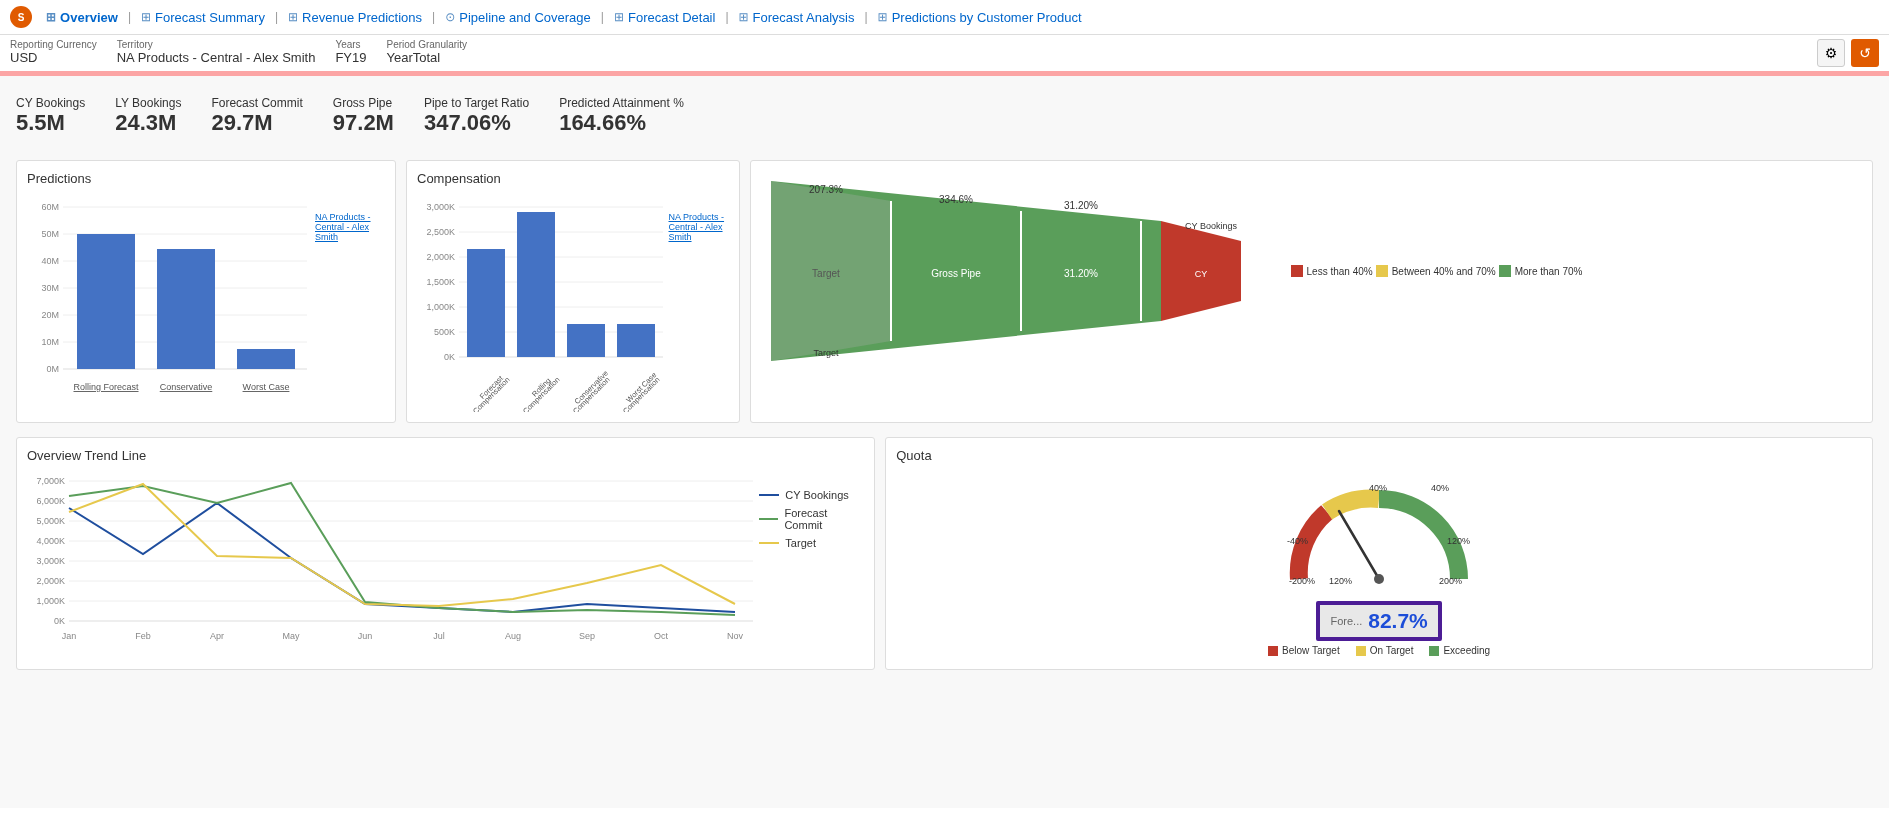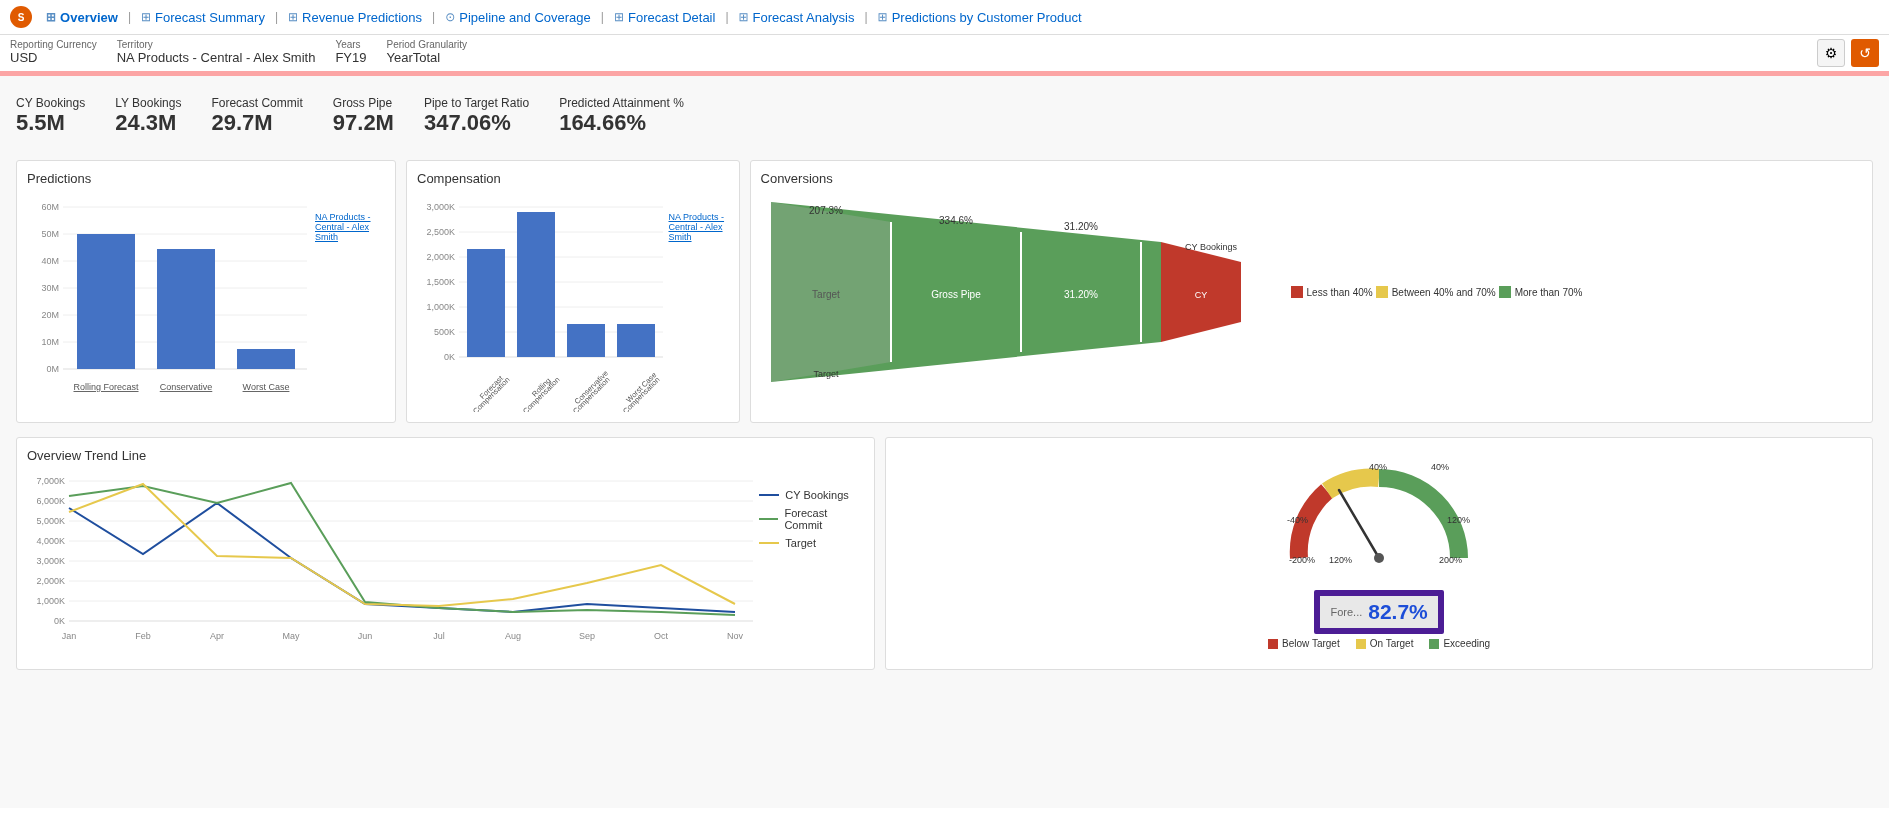--- a/index.html
+++ b/index.html
@@ -54,21 +54,21 @@
     .gauge-container { display: flex; flex-direction: column; align-items: center; }
     
     
     .legend { display: flex; flex-direction: row; gap: 3px; font-size: 10px; }
     .legend-item { display: flex; align-items: center; gap: 4px; }
     .legend-color { width: 12px; height: 12px; flex-shrink: 0; }
     
     .axis-label { font-size: 9px; fill: #888; }
     .trend-legend-item { display: flex; align-items: center; gap: 6px; }
 
-    .quota-value-box { background: #e8e8e8; border: 6px solid #4c1d95; padding: 4px 10px; border-radius: 2px; font-size: 13px; margin-top: 12px; display: flex; align-items: center; gap: 6px; }
+    .quota-value-box { background: #e8e8e8; border: 4px solid #4c1d95; padding: 4px 10px; border-radius: 2px; font-size: 13px; margin-top: 2px; display: flex; align-items: center; gap: 6px; }
     .quota-pct { font-size: 21px; font-weight: bold; color: #1d4ed8; }
     .quota-label { font-size: 11px; color: #666; }
     
     .gauge-legend { display: flex; gap: 16px; font-size: 10px; margin-top: 4px; }
     .gauge-legend-item { display: flex; align-items: center; gap: 4px; }
     .gauge-legend-dot { width: 10px; height: 10px; border-radius: 50%; }
   </style>
 </head>
 <body>
 
@@ -238,21 +238,20 @@
           <text x="169" y="200" text-anchor="middle" font-size="7.5" fill="#555" transform="rotate(-45,169,190)">Conservative</text>
           <text x="169" y="208" text-anchor="middle" font-size="7.5" fill="#555" transform="rotate(-45,169,198)">Compensation</text>
           <text x="219" y="200" text-anchor="middle" font-size="7.5" fill="#555" transform="rotate(-45,219,190)">Worst Case</text>
           <text x="219" y="208" text-anchor="middle" font-size="7.5" fill="#555" transform="rotate(-45,219,198)">Compensation</text>
         </svg>
         <div style="font-size:9px; color:#0066cc; text-decoration:underline; cursor:pointer; max-width:60px; margin-top:20px;">NA Products - Central - Alex Smith</div>
       </div>
     </div>
 
     <div class="chart-panel" style="flex:1;">
-      <div class="chart-title">Conversions</div>
       <div style="display:flex; align-items:center; gap:10px;">
         <div style="position:relative; width:520px; height:200px;">
           
           <svg width="520" height="200">
 
             <polygon points="10,10 400,50 400,150 10,190" fill="#5a9e5a"></polygon>
 
             <polygon points="10,10 130,30 130,170 10,190" fill="#b0b0b0" opacity="0.3"></polygon>
 
             <line x1="130" y1="30" x2="130" y2="170" stroke="white" stroke-width="2"></line>
@@ -377,20 +376,21 @@
           </div>
           <div class="trend-legend-item">
             <div style="width:20px;height:2px;background:#e6c84c;"></div>
             <span>Target</span>
           </div>
         </div>
       </div>
     </div>
 
     <div class="chart-panel" style="flex:1;">
+      <div class="chart-title">Quota</div>
       <div class="gauge-container">
         <svg width="220" height="130">
 
           <path d="M 30,110 A 80,80 0 0 1 58,43" fill="none" stroke="#c0392b" stroke-width="18"></path>
 
           <path d="M 58,43 A 80,80 0 0 1 110,30" fill="none" stroke="#e6c84c" stroke-width="18"></path>
 
           <path d="M 110,30 A 80,80 0 0 1 190,110" fill="none" stroke="#5a9e5a" stroke-width="18"></path>
 
           <line x1="110" y1="110" x2="70" y2="42" stroke="#333" stroke-width="2.5" stroke-linecap="round"></line>

